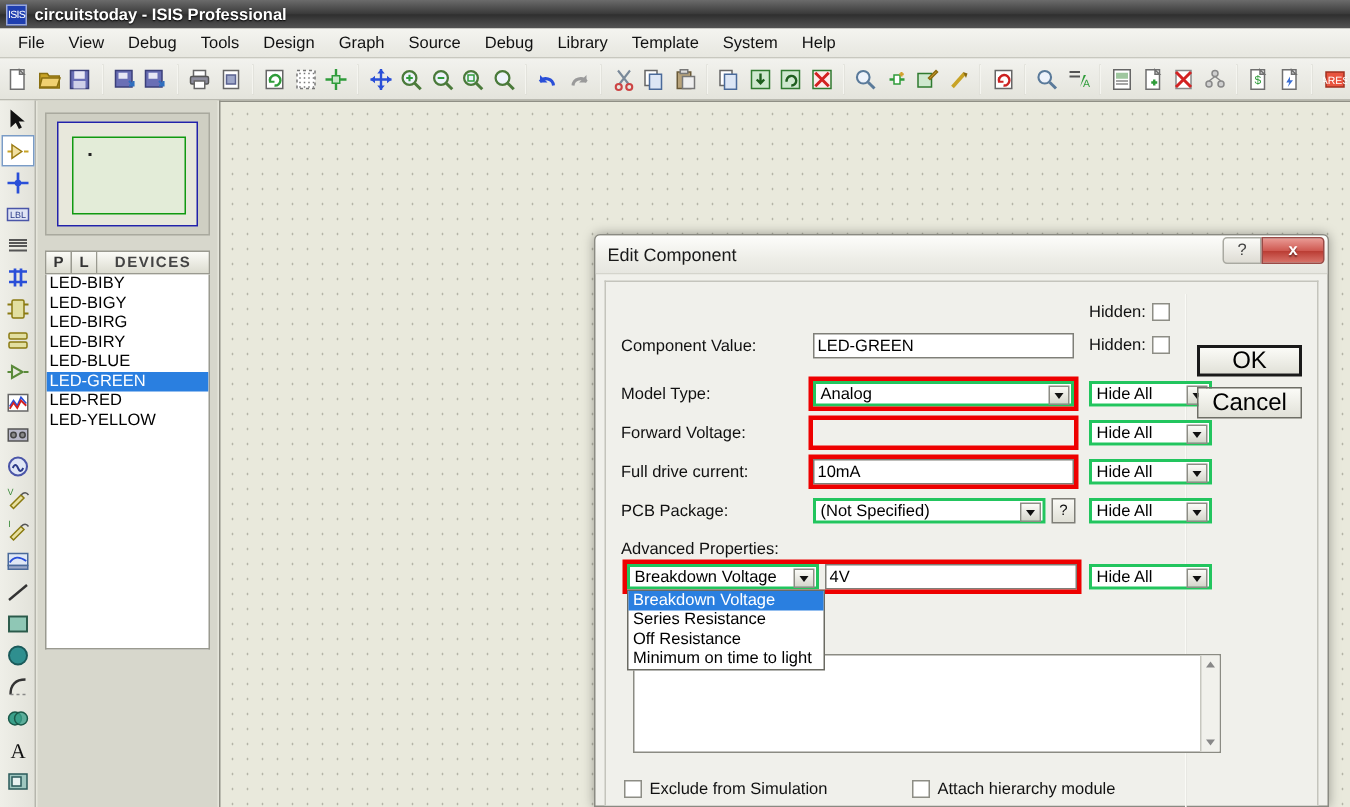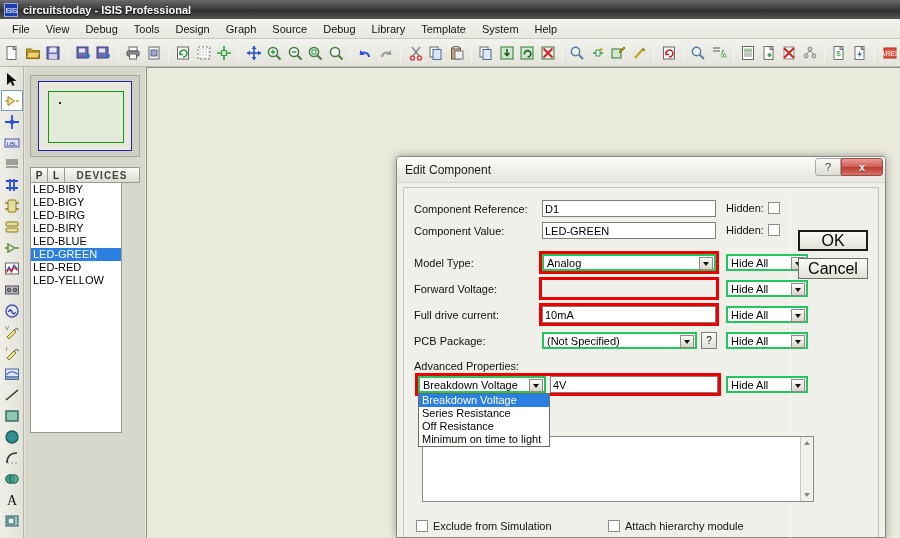--- a/index.html
+++ b/index.html
@@ -100,21 +100,21 @@
   .devhdr-cell {
     display: flex; align-items: center; justify-content: center;
     font-size: 10px; color: #333; font-weight: bold;
     border-right: 1px solid #9a9a90;
     background: linear-gradient(180deg,#fbfbf7 0%, #dcdcd0 100%);
   }
   .devhdr-cell.p { width: 17px; }
   .devhdr-cell.l { width: 17px; }
   .devhdr-cell.d { flex: 1; border-right: none; letter-spacing: 1px; color: #444; }
   .devlist {
-    position: absolute; left: 5px; top: 116px; width: 92px; height: 250px;
+    position: absolute; left: 5px; top: 116px; width: 110px; height: 250px;
     background: #ffffff; border: 1px solid #9a9a90; border-top: none;
     overflow: hidden;
   }
   .devrow {
     height: 13px; line-height: 13px; font-size: 11px; color: #000;
     padding-left: 2px; white-space: nowrap; cursor: default;
   }
   .devrow.sel { background: #2a7fe0; color: #ffffff; }
 
   
@@ -775,24 +775,20 @@
     <div class="dlg-title">
       <div class="dlg-title-text">Edit Component</div>
       <div class="dlg-btns">
         <div class="dlg-help">?</div>
         <div class="dlg-close">x</div>
       </div>
     </div>
 
     <div class="dlg-body">
 
-      <div class="field-row" style="top:12px;">
-        <span class="flabel">Component Reference:</span>
-        <input class="tinput" style="width: 174px;" value="D1">
-      </div>
       <div class="hidden-lbl" style="left:322px; top:14px;">Hidden:</div>
       <div class="hidden-box" style="left:364px; top:14px;"></div>
 
       <div class="field-row" style="top:34px;">
         <span class="flabel">Component Value:</span>
         <input class="tinput" style="width: 174px;" value="LED-GREEN">
       </div>
       <div class="hidden-lbl" style="left:322px; top:36px;">Hidden:</div>
       <div class="hidden-box" style="left:364px; top:36px;"></div>
 

